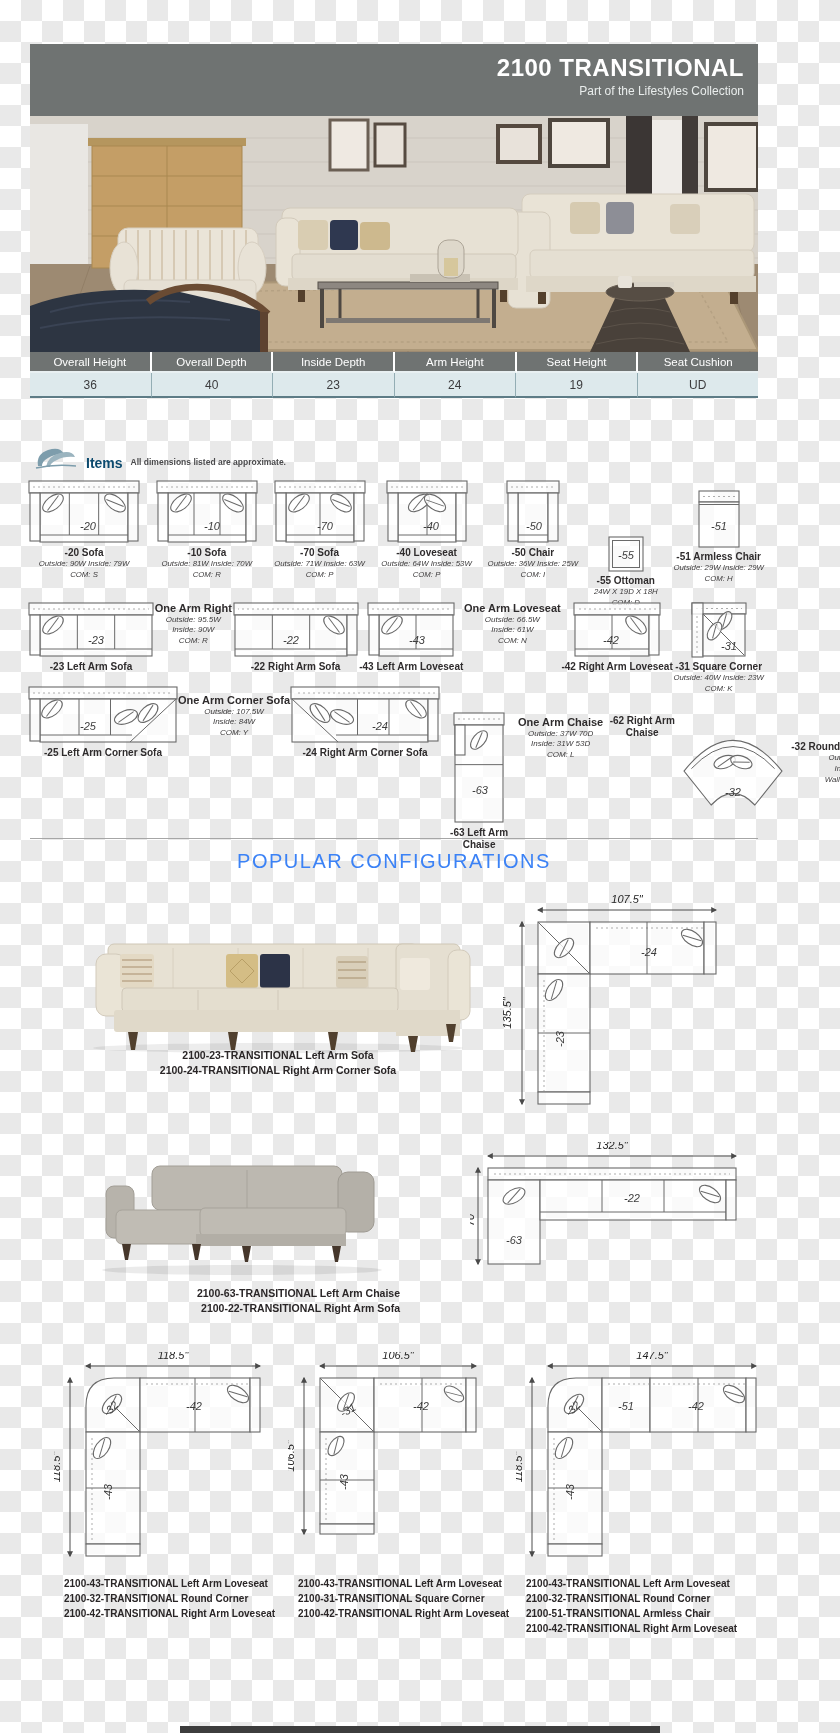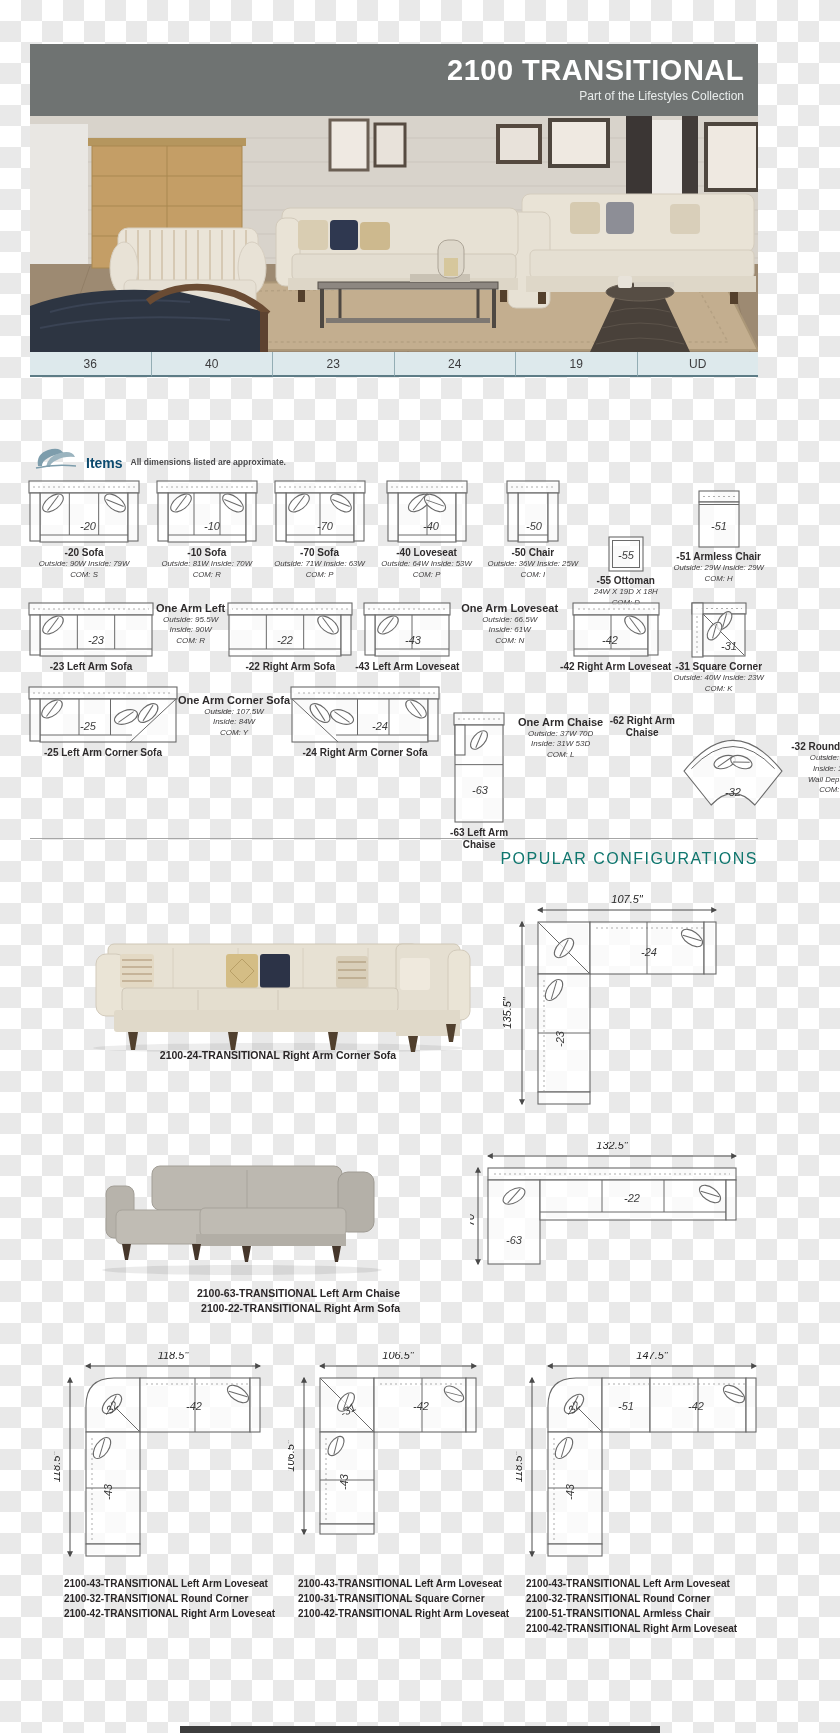--- a/index.html
+++ b/index.html
@@ -5,21 +5,21 @@
   html{background:#fff}
   body{
     margin:0;width:840px;height:1733px;position:relative;overflow:hidden;
     font-family:"Liberation Sans",sans-serif;
     background:conic-gradient(#e9e9e9 0 90deg,#ffffff 90deg 180deg,#e9e9e9 180deg 270deg,#ffffff 270deg 360deg);
     background-size:42px 42px;
   }
   #canvas{position:absolute;left:0;top:0;width:840px;height:1733px}
   .header{position:absolute;left:30px;top:44px;width:728px;height:72px;background:#6f7372;color:#fff;
     text-align:right;padding:12px 14px 0 0;box-sizing:border-box}
-  .h-title{font-size:29px;font-weight:bold;letter-spacing:.5px;line-height:1}
+  .h-title{font-size:24px;font-weight:bold;letter-spacing:.5px;line-height:1}
   .h-sub{font-size:12px;color:#e9edec;margin-top:4px;font-weight:normal}
   .hero{position:absolute;left:30px;top:116px;width:728px;height:236px}
   .spec{position:absolute;left:30px;top:352px;width:728px}
   .spec-row{display:flex}
   .spec-h{flex:1;background:#6f7372;color:#fff;font-size:11.5px;text-align:center;padding:4px 0 3px;
     border-right:2px solid #fff;border-bottom:2px solid #e8f0f2}
   .spec-h:last-child{border-right:none}
   .spec-v{flex:1;background:#dde9ec;color:#3c3c3e;font-size:12px;text-align:center;padding:5px 0 4px;
     border-right:1px solid #93adb4;border-bottom:2px solid #5d7c86}
   .spec-v:last-child{border-right:none}
@@ -30,28 +30,28 @@
   #items-row-1{top:478px}
   #items-row-2{top:600px}
   #items-row-3{top:686px}
   #items-row-1 .dwrap{height:66px}
   #items-row-2 .dwrap{height:58px}
   .icell{display:flex;flex-direction:column;align-items:center}
   .icell.side{flex-direction:row;align-items:center;gap:6px}
   .dwrap{display:flex;align-items:flex-end;justify-content:center}
   .iname{font-size:10px;font-weight:bold;color:#2f2c2d;margin-top:3px;white-space:nowrap;text-align:center;line-height:1.2}
   .icell.wrap .iname{white-space:normal;width:78px}
-  .ispec{font-size:7.8px;font-style:italic;color:#3e3c3d;white-space:nowrap;text-align:center;line-height:1.35}
+  .ispec{font-size:7.8px;font-style:italic;color:#3e3c3d;white-space:nowrap;text-align:right;line-height:1.35}
   .sblock{text-align:center}
   .sbt{font-size:11px;font-weight:bold;color:#2f2c2d;line-height:1.15;white-space:nowrap}
   .sbl{font-size:8px;font-style:italic;color:#3e3c3d;line-height:1.35;white-space:nowrap}
   .sidecol{text-align:center}
   .divider{position:absolute;left:30px;top:838px;width:728px;height:1px;background:#a6a6a6}
-  .popular-title{position:absolute;left:30px;top:850px;width:728px;text-align:right;
-    font-size:16px;color:#0f766e;letter-spacing:1.5px}
+  .popular-title{position:absolute;left:30px;top:850px;width:728px;text-align:center;
+    font-size:20px;color:#3b82f6;letter-spacing:1.5px}
   .cfg1{position:absolute;left:30px;top:892px;width:728px;height:238px}
   .cfg1-photo{position:absolute;left:48px;top:22px}
   .cfg1-cap{position:absolute;left:48px;top:156px;width:400px;text-align:center}
   .capline{font-size:10.5px;font-weight:bold;color:#2a2627;line-height:1.45}
   .cfg1-diag{position:absolute;left:472px;top:2px}
   .cfg2{position:absolute;left:30px;top:1138px;width:728px;height:200px}
   .cfg2-photo{position:absolute;left:62px;top:14px}
   .cfg2-cap{position:absolute;left:60px;top:148px;width:310px;text-align:right}
   .cfg2-diag{position:absolute;left:440px;top:4px}
   .cfg3{position:absolute;left:30px;top:1352px;width:728px;height:300px}
@@ -180,20 +180,28 @@
       <rect x="604" y="166" width="40" height="5" fill="#d8d2c6"></rect>
 
       <path d="M0,190 Q60,168 150,176 L236,196 L236,236 L0,236 Z" fill="#2d3542"></path>
       <path d="M20,196 Q80,180 160,186 M10,212 Q90,196 200,204" stroke="#3a4354" fill="none" stroke-width="2"></path>
       <path d="M238,198 C206,168 150,162 118,186" stroke="#6a4b33" stroke-width="7" fill="none"></path>
       <rect x="230" y="196" width="8" height="40" fill="#5d4230"></rect>
     </svg>
   </div>
 
   <div class="spec">
+    <div class="spec-row" id="spec-head">
+        <div class="spec-h">Overall Height</div>
+        <div class="spec-h">Overall Depth</div>
+        <div class="spec-h">Inside Depth</div>
+        <div class="spec-h">Arm Height</div>
+        <div class="spec-h">Seat Height</div>
+        <div class="spec-h">Seat Cushion</div>
+      </div>
     <div class="spec-row" id="spec-vals">
         <div class="spec-v">36</div>
         <div class="spec-v">40</div>
         <div class="spec-v">23</div>
         <div class="spec-v">24</div>
         <div class="spec-v">19</div>
         <div class="spec-v">UD</div>
       </div>
   </div>
 
@@ -367,21 +375,21 @@
             <g transform="rotate(-38 25 23)">
               <ellipse cx="25" cy="23" rx="12" ry="6.5" class="fw"></ellipse>
               <line x1="16" y1="25.5" x2="34" y2="20.5" class="ln" stroke-width=".7"></line>
             </g>
             <text x="68" y="42" class="code" text-anchor="middle" font-size="10">-23</text>
           </svg>
         </div>
         <div class="iname">-23 Left Arm Sofa</div>
       </div>
       <div class="icell sblock" style="margin-top:2px">
-        <div class="sbt">One Arm Left</div>
+        <div class="sbt">One Arm Right</div>
         <div class="sbl">Outside: 95.5W</div>
         <div class="sbl">Inside: 90W</div>
         <div class="sbl">COM: R</div>
       </div>
       <div class="icell" style="margin-top:0px">
         <div class="dwrap">
           <svg width="126" height="56" viewBox="0 0 126 56">
             <g transform="translate(126 0) scale(-1 1)">
               <rect x="1" y="1" width="124" height="12" class="fw"></rect>
               <line x1="5" y1="7" x2="121" y2="7" class="ds"></line>
@@ -626,20 +634,21 @@
         <g fill="#51402e">
           <path d="M50,118 h10 l-3,18 h-4 z"></path>
             <path d="M150,118 h10 l-3,18 h-4 z"></path>
           <path d="M250,118 h10 l-3,18 h-4 z"></path>
             <path d="M330,122 h10 l-3,16 h-4 z"></path>
             <path d="M368,110 h10 l-3,18 h-4 z"></path>
         </g>
       </svg>
     </div>
     <div class="cfg1-cap">
+      <div class="capline">2100-23-TRANSITIONAL Left Arm Sofa</div>
       <div class="capline">2100-24-TRANSITIONAL Right Arm Corner Sofa</div>
     </div>
     <svg class="cfg1-diag" width="250" height="222" viewBox="0 0 250 222">
       <line x1="36" y1="16" x2="214" y2="16" class="dim" marker-start="url(#arr)" marker-end="url(#arr)"></line>
       <text x="125" y="9" class="dimt" text-anchor="middle">107.5"</text>
       <line x1="20" y1="28" x2="20" y2="210" class="dim" marker-start="url(#arr)" marker-end="url(#arr)"></line>
       <text x="9" y="119" class="dimt" text-anchor="middle" transform="rotate(-90 9 119)">135.5"</text>
       <rect x="36" y="28" width="52" height="52" class="fw"></rect>
       <rect x="88" y="28" width="114" height="52" class="fw"></rect>
       <rect x="202" y="28" width="12" height="52" class="fw"></rect>

